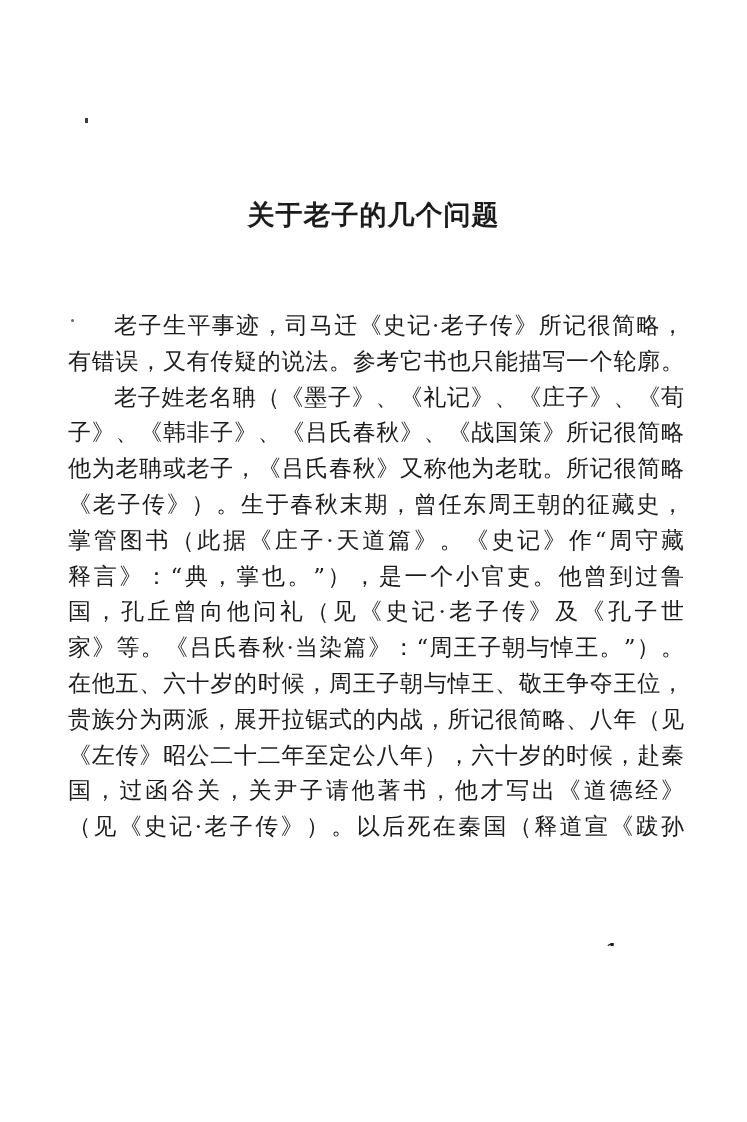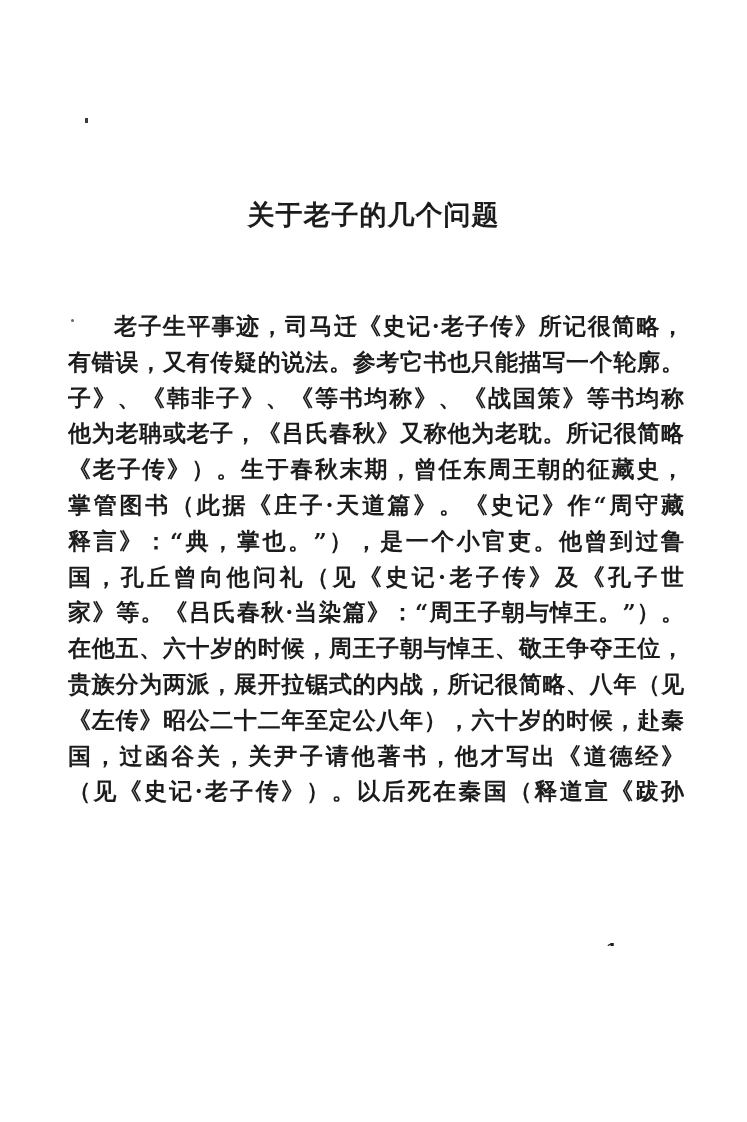--- a/index.html
+++ b/index.html
@@ -25,21 +25,21 @@
     text-align:center;
     font-size:27px;
     line-height:42px;
     font-weight:800;
     letter-spacing:1px;
   }
   .body-text{
     position:absolute;
     left:68px;top:308px;width:616px;
     font-size:23px;
-    font-weight:700;
+    font-weight:400;
     line-height:35.8px;
   }
   .line{
     height:35.8px;
     overflow:hidden;
     text-align:justify;
     text-align-last:justify;
     text-justify:inter-character;
   }
   .indent{text-indent:2em;}
@@ -88,21 +88,22 @@
 <div class="page">
 
   <span class="speck s1"></span>
   <span class="speck s2"></span>
 
   <h1 class="title">关于老子的几个问题</h1>
 
   <div class="body-text">
     <div class="line indent">老子生平事迹，司马迁《史记·老子传》所记很简略，</div>
     <div class="line">有错误，又有传疑的说法。参考它书也只能描写一个轮廓。</div>
-    <div class="line">子》、《韩非子》、《等书均称》、《战国策》等书均称</div>
+    <div class="line indent">老子姓老名聃（《墨子》、《礼记》、《庄子》、《荀</div>
+    <div class="line">子》、《韩非子》、《吕氏春秋》、《战国策》所记很简略</div>
     <div class="line">他为老聃或老子，《吕氏春秋》又称他为老耽。所记很简略</div>
     <div class="line">《老子传》）。生于春秋末期，曾任东周王朝的征藏史，</div>
     <div class="line">掌管图书（此据《庄子·天道篇》。《史记》作“周守藏</div>
     <div class="line">释言》：“典，掌也。”），是一个小官吏。他曾到过鲁</div>
     <div class="line">国，孔丘曾向他问礼（见《史记·老子传》及《孔子世</div>
     <div class="line">家》等。《吕氏春秋·当染篇》：“周王子朝与悼王。”）。</div>
     <div class="line">在他五、六十岁的时候，周王子朝与悼王、敬王争夺王位，</div>
     <div class="line">贵族分为两派，展开拉锯式的内战，所记很简略、八年（见</div>
     <div class="line">《左传》昭公二十二年至定公八年），六十岁的时候，赴秦</div>
     <div class="line">国，过函谷关，关尹子请他著书，他才写出《道德经》</div>

